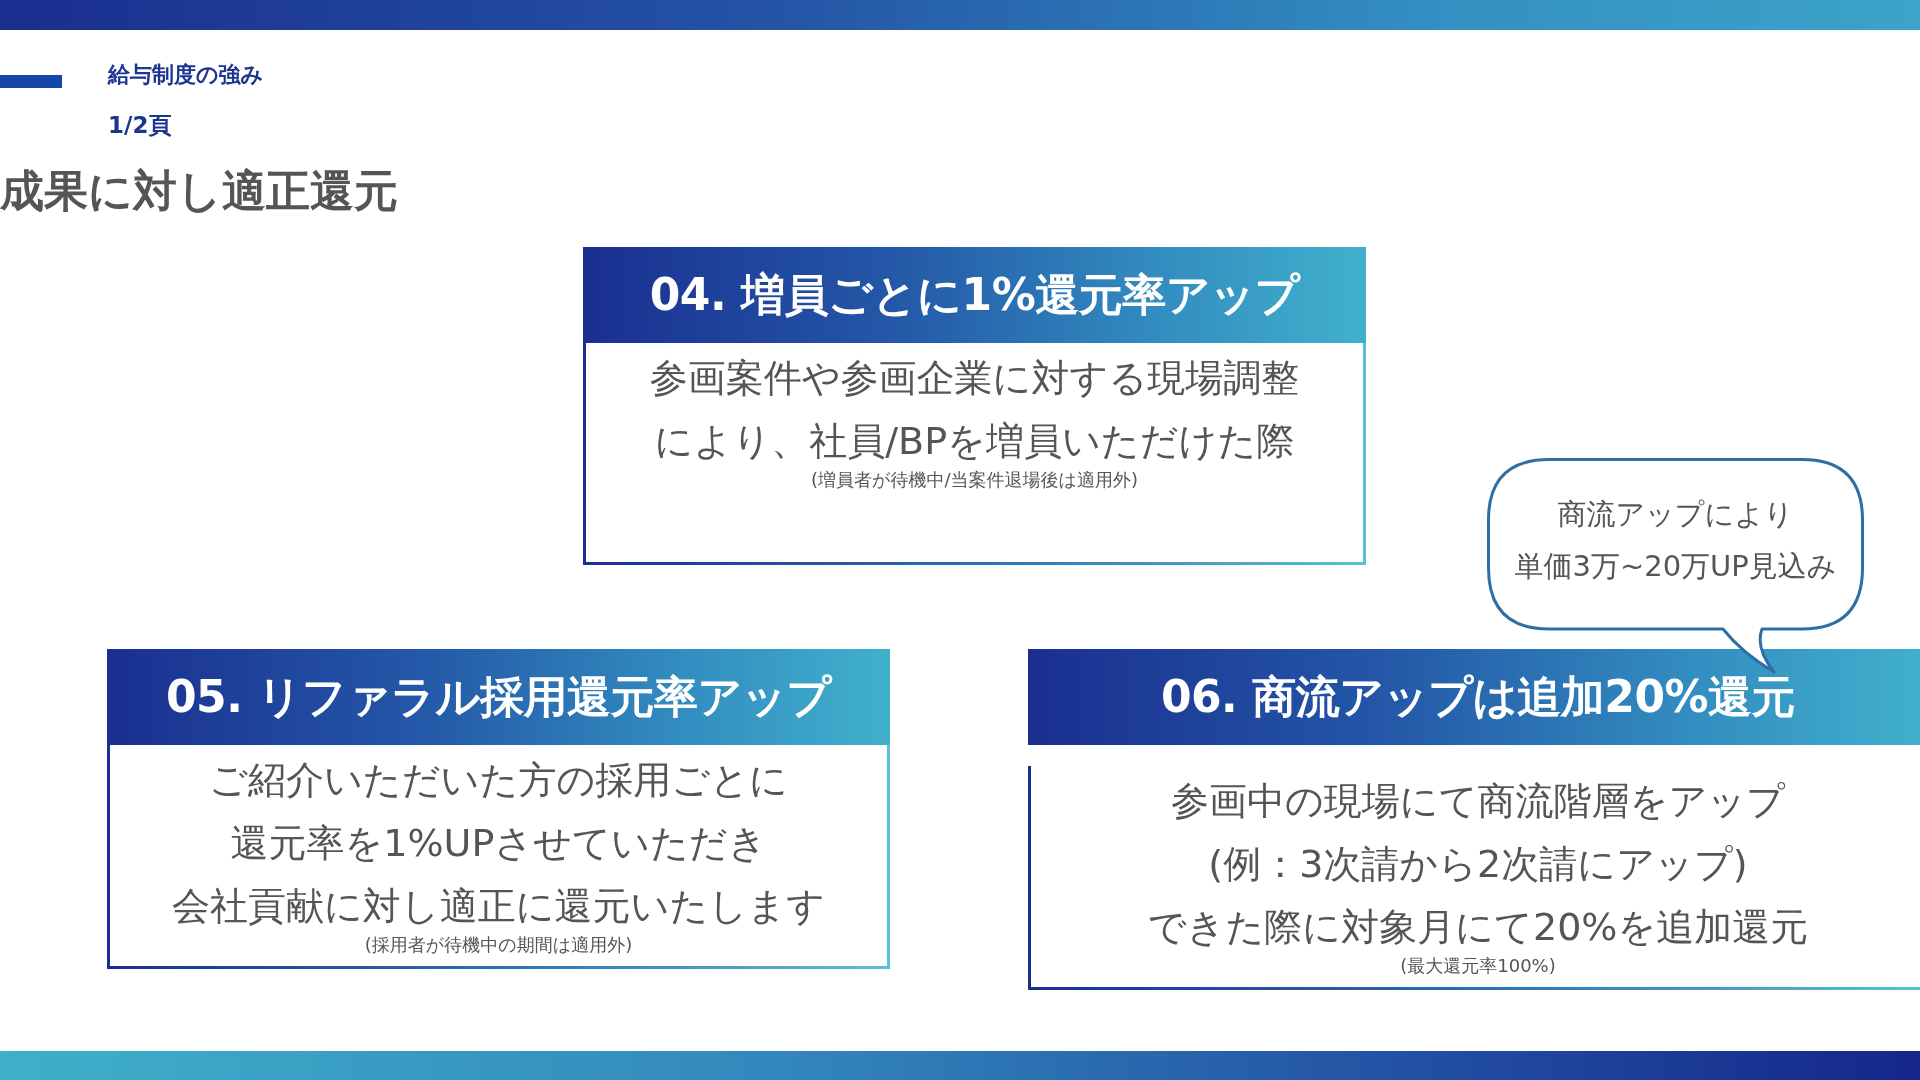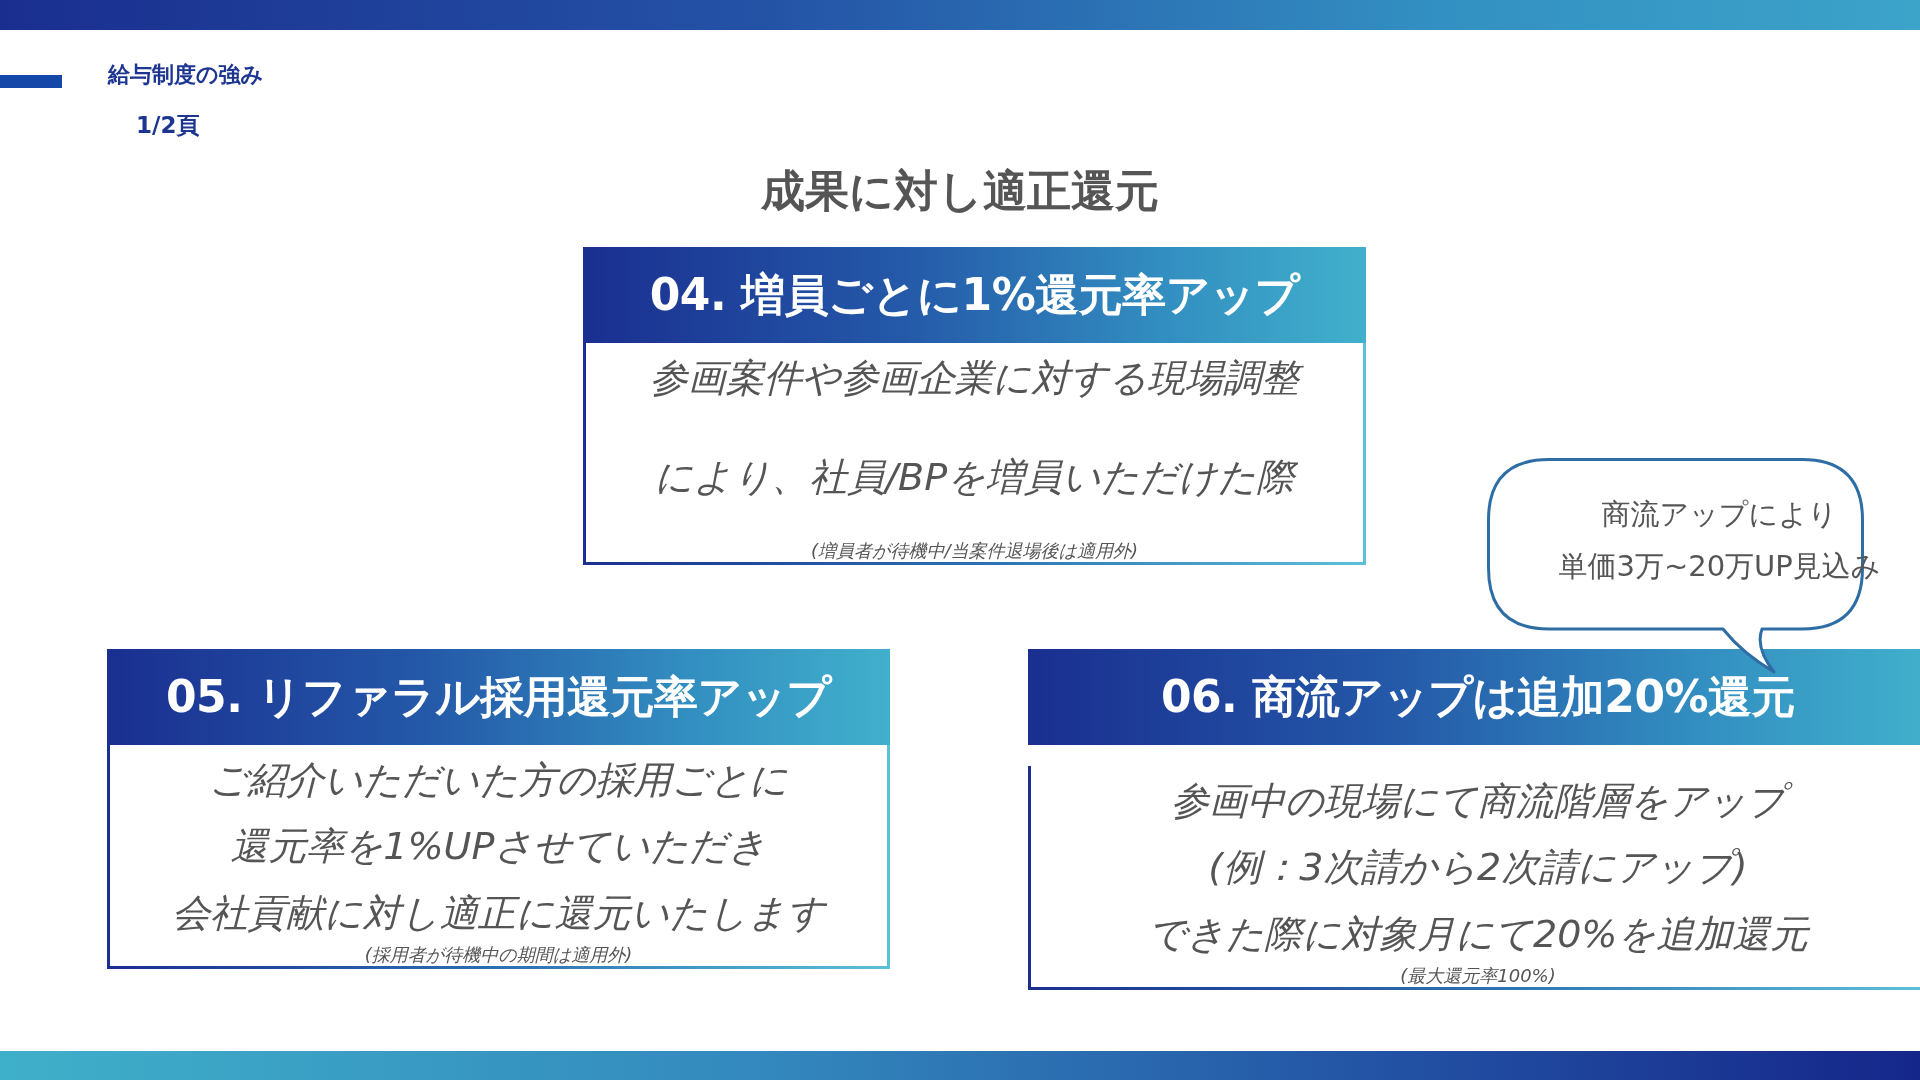--- a/index.html
+++ b/index.html
@@ -19,55 +19,54 @@
   .accent-bar {
     position:absolute; left:0; top:75px; width:62px; height:13px; background:#1447a8;
   }
   .page-title {
     position:absolute; left:108px; top:60px; font-size:22px; font-weight:bold; color:#1c3590;
     white-space:nowrap;
   }
   .page-sub {
     position:absolute; left:108px; top:110px; font-size:23px; font-weight:bold; color:#1c3590;
     white-space:nowrap;
-    margin-left:28px;
   }
   .heading {
-    position:absolute; left:0; width:1920px; top:162px; text-align:center;
+    position:absolute; left:0; width:1920px; top:162px; 
     font-size:44px; font-weight:bold; color:#555555;
   }
   .card { position:absolute;border-radius:10px; }
   .card .hdr {
     height:96px; display:flex; align-items:center; justify-content:center;
     background: linear-gradient(90deg, #1a2f90 0%, #2458a8 40%, #338fc1 75%, #41b0cc 100%);
     color:#ffffff; font-size:44px; font-weight:bold; white-space:nowrap; letter-spacing:-0.5px;
   }
   .card .body-wrap {
     padding:3px; padding-top:0;
     background: linear-gradient(90deg, #1a2f90 0%, #2b6fb2 50%, #5cc0d6 100%);
   }
   .card .body {
     background:#ffffff; text-align:center; color:#555555;
-    display:flex; flex-direction:column; align-items:center; justify-content:space-between;font-style:italic;
+    display:flex; flex-direction:column; align-items:center; justify-content:flex-start;
   }
   .card .line { font-size:38px; line-height:63px; white-space:nowrap; }
   .card .note { font-size:18px; line-height:22px; white-space:nowrap; margin-top:-4px; }
   #card04 { left:583px; top:247px; width:783px; }
   #card04 .body { height:215px; padding-top:4px; }
   #card05 { left:107px; top:649px; width:783px; }
   #card05 .body { height:217px; padding-top:4px; }
   #card06 { left:1028px; top:649px; width:900px; }
   #card06 .body { height:217px; padding-top:4px;margin-top:21px; }
   .bubble {
     position:absolute; left:1487px; top:458px; width:377px; height:172px;
   }
   .bubble svg { position:absolute; left:0; top:0; overflow:visible; }
   .bubble .txt {
     position:absolute; left:0; top:30px; width:377px; text-align:center; color:#555555;
-    font-size:29px; line-height:52px; white-space:nowrap;padding-left:44px;
+    font-size:29px; line-height:52px; white-space:nowrap;
   }
 </style>
 </head>
 <body>
 
 <div class="top-bar"></div>
 
 <div class="accent-bar"></div>
 <div class="page-title">給与制度の強み</div>
 <div class="page-sub">1/2頁</div>

